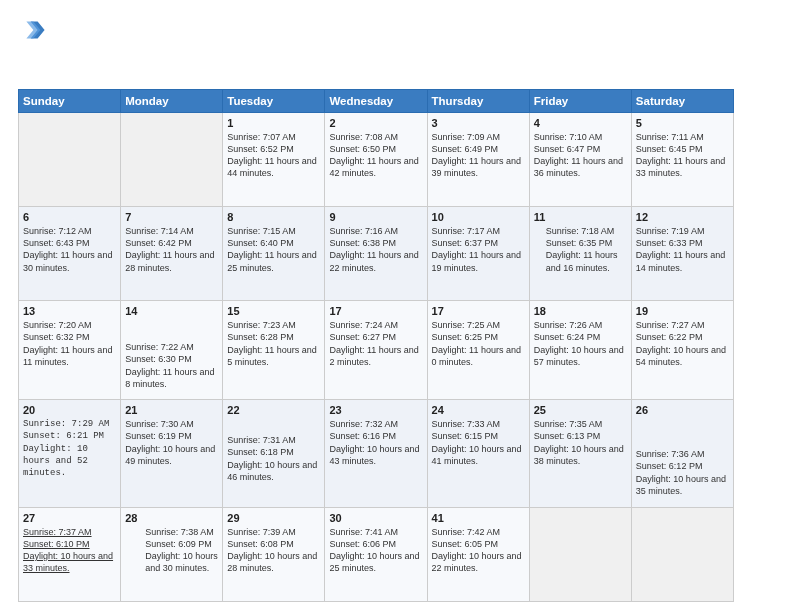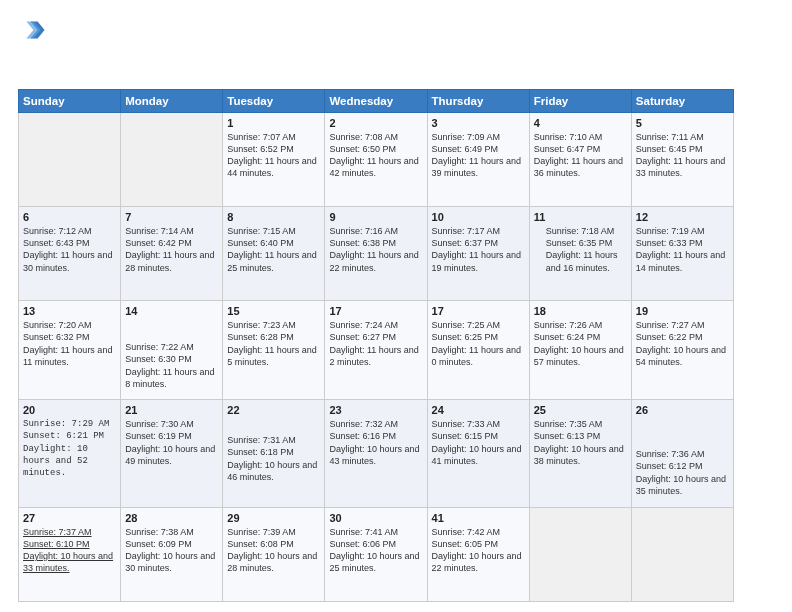--- a/index.html
+++ b/index.html
@@ -303,21 +303,21 @@
         </tr>
         <tr>
           <td>
             <span class="day-num">27</span>
             <div class="cell-info" style="white-space: pre-line; text-decoration: underline;">Sunrise: 7:37 AM
 Sunset: 6:10 PM
 Daylight: 10 hours and 33 minutes.</div>
           </td>
           <td>
             <span class="day-num">28</span>
-            <div class="cell-info" style="white-space: pre-line;">Sunrise: 7:38 AM
+            <div class="cell-info" style="white-space: pre-line; margin-left: 20px;">Sunrise: 7:38 AM
 Sunset: 6:09 PM
 Daylight: 10 hours and 30 minutes.</div>
           </td>
           <td>
             <span class="day-num">29</span>
             <div class="cell-info" style="white-space: pre-line;">Sunrise: 7:39 AM
 Sunset: 6:08 PM
 Daylight: 10 hours and 28 minutes.</div>
           </td>
           <td>

